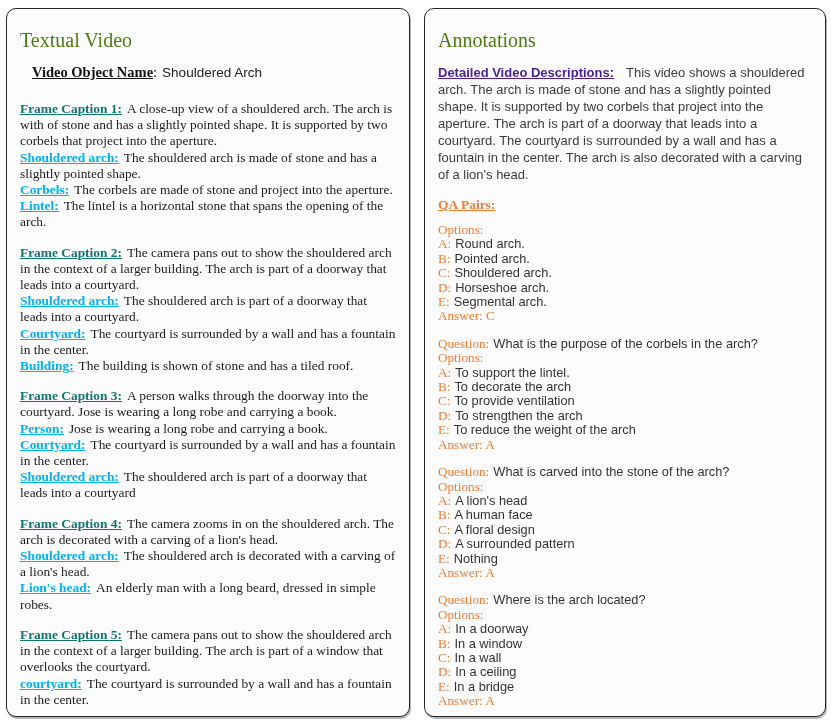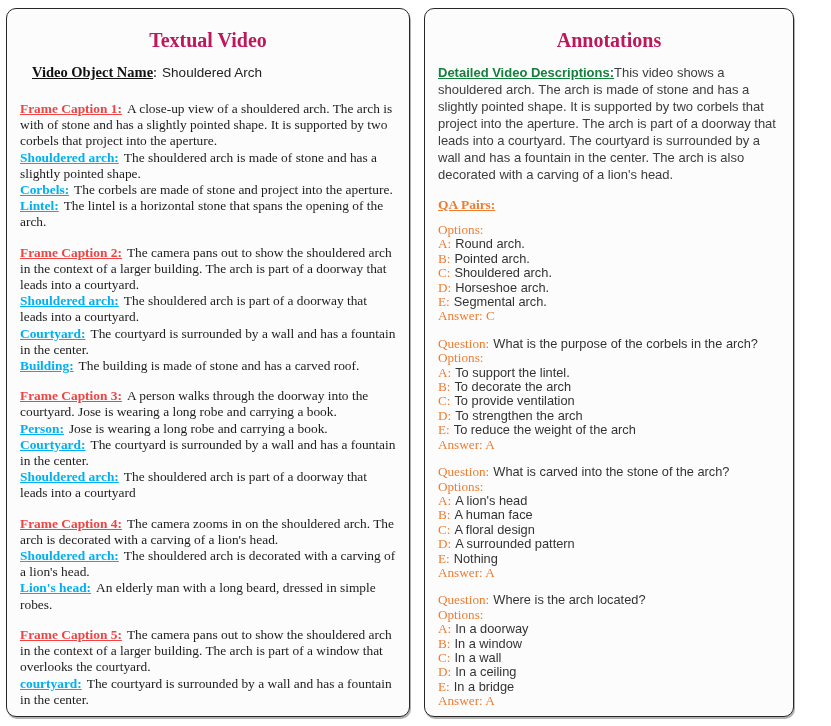--- a/index.html
+++ b/index.html
@@ -9,47 +9,47 @@
   .panel {
     position:absolute; top:8px; height:709px;
     background:#fcfcfc;
     border:1.5px solid #262626;
     border-radius:10px;
     box-shadow:1px 2px 0 rgba(0,0,0,0.30);
     overflow:hidden;
     padding:6px 13px;
   }
   .panel-left  { left:6px;  width:404px; }
-  .panel-right { left:424px; width:370px; }
+  .panel-right { left:424px; width:402px; }
 
   .panel-title {
     font-family:"Liberation Serif", serif;
-    font-size:20px; font-weight:bold; color:#be185d;
-    text-align:center; margin:14px 0 12px;
+    font-size:20px; font-weight:normal; color:#4d7c0f;
+    margin:14px 0 12px;
   }
 
   
   .objname { font-size:14.5px; color:#111; margin:4px 12px 20px; }
   .objname-label { font-weight:bold; text-decoration:underline; }
   .objname-sep { margin-right:5px; }
   .objname-value { font-family:"Liberation Sans", sans-serif; font-size:13.5px; color:#222; }
 
   .fc-block { margin-bottom:14px; }
   .entry { font-size:13.4px; line-height:16.2px; color:#1c1c1c; }
   .lbl { font-weight:bold; text-decoration:underline; margin-right:5px; }
-  .lbl-green { color:#ef4444; }
+  .lbl-green { color:#0f766e; }
   .lbl-cyan  { color:#00b0f0; }
 
   
   .desc {
     font-family:"Liberation Sans", sans-serif;
     font-size:13px; line-height:17px; color:#3d3d3d;
     margin-bottom:14px;
   }
-  .desc-label { color:#15803d; font-weight:bold; text-decoration:underline; margin-right:0; }
+  .desc-label { color:#4c1d95; font-weight:bold; text-decoration:underline; margin-right:12px; }
 
   .qa-head {
     font-family:"Liberation Serif", serif;
     color:#ed7d31; font-weight:bold; text-decoration:underline;
     font-size:13.5px; margin-bottom:10px;
   }
   .qa-block { margin-bottom:13px; }
   .qa-line {
     font-family:"Liberation Sans", sans-serif;
     font-size:12.8px; line-height:14.4px; color:#333;
@@ -75,21 +75,21 @@
     <p class="entry"><span class="lbl lbl-green">Frame Caption 1:</span><span>A close-up view of a shouldered arch. The arch is with of stone and has a slightly pointed shape. It is supported by two corbels that project into the aperture.</span></p>
     <p class="entry"><span class="lbl lbl-cyan">Shouldered arch:</span><span>The shouldered arch is made of stone and has a slightly pointed shape.</span></p>
     <p class="entry"><span class="lbl lbl-cyan">Corbels:</span><span>The corbels are made of stone and project into the aperture.</span></p>
     <p class="entry"><span class="lbl lbl-cyan">Lintel:</span><span>The lintel is a horizontal stone that spans the opening of the arch.</span></p>
   </div>
 
   <div class="fc-block">
     <p class="entry"><span class="lbl lbl-green">Frame Caption 2:</span><span>The camera pans out to show the shouldered arch in the context of a larger building. The arch is part of a doorway that leads into a courtyard.</span></p>
     <p class="entry"><span class="lbl lbl-cyan">Shouldered arch:</span><span>The shouldered arch is part of a doorway that leads into a courtyard.</span></p>
     <p class="entry"><span class="lbl lbl-cyan">Courtyard:</span><span>The courtyard is surrounded by a wall and has a fountain in the center.</span></p>
-    <p class="entry"><span class="lbl lbl-cyan">Building:</span><span>The building is made of stone and has a carved roof.</span></p>
+    <p class="entry"><span class="lbl lbl-cyan">Building:</span><span>The building is shown of stone and has a tiled roof.</span></p>
   </div>
 
   <div class="fc-block">
     <p class="entry"><span class="lbl lbl-green">Frame Caption 3:</span><span>A person walks through the doorway into the courtyard. Jose is wearing a long robe and carrying a book.</span></p>
     <p class="entry"><span class="lbl lbl-cyan">Person:</span><span>Jose is wearing a long robe and carrying a book.</span></p>
     <p class="entry"><span class="lbl lbl-cyan">Courtyard:</span><span>The courtyard is surrounded by a wall and has a fountain in the center.</span></p>
     <p class="entry"><span class="lbl lbl-cyan">Shouldered arch:</span><span>The shouldered arch is part of a doorway that leads into a courtyard</span></p>
   </div>
 
   <div class="fc-block">

